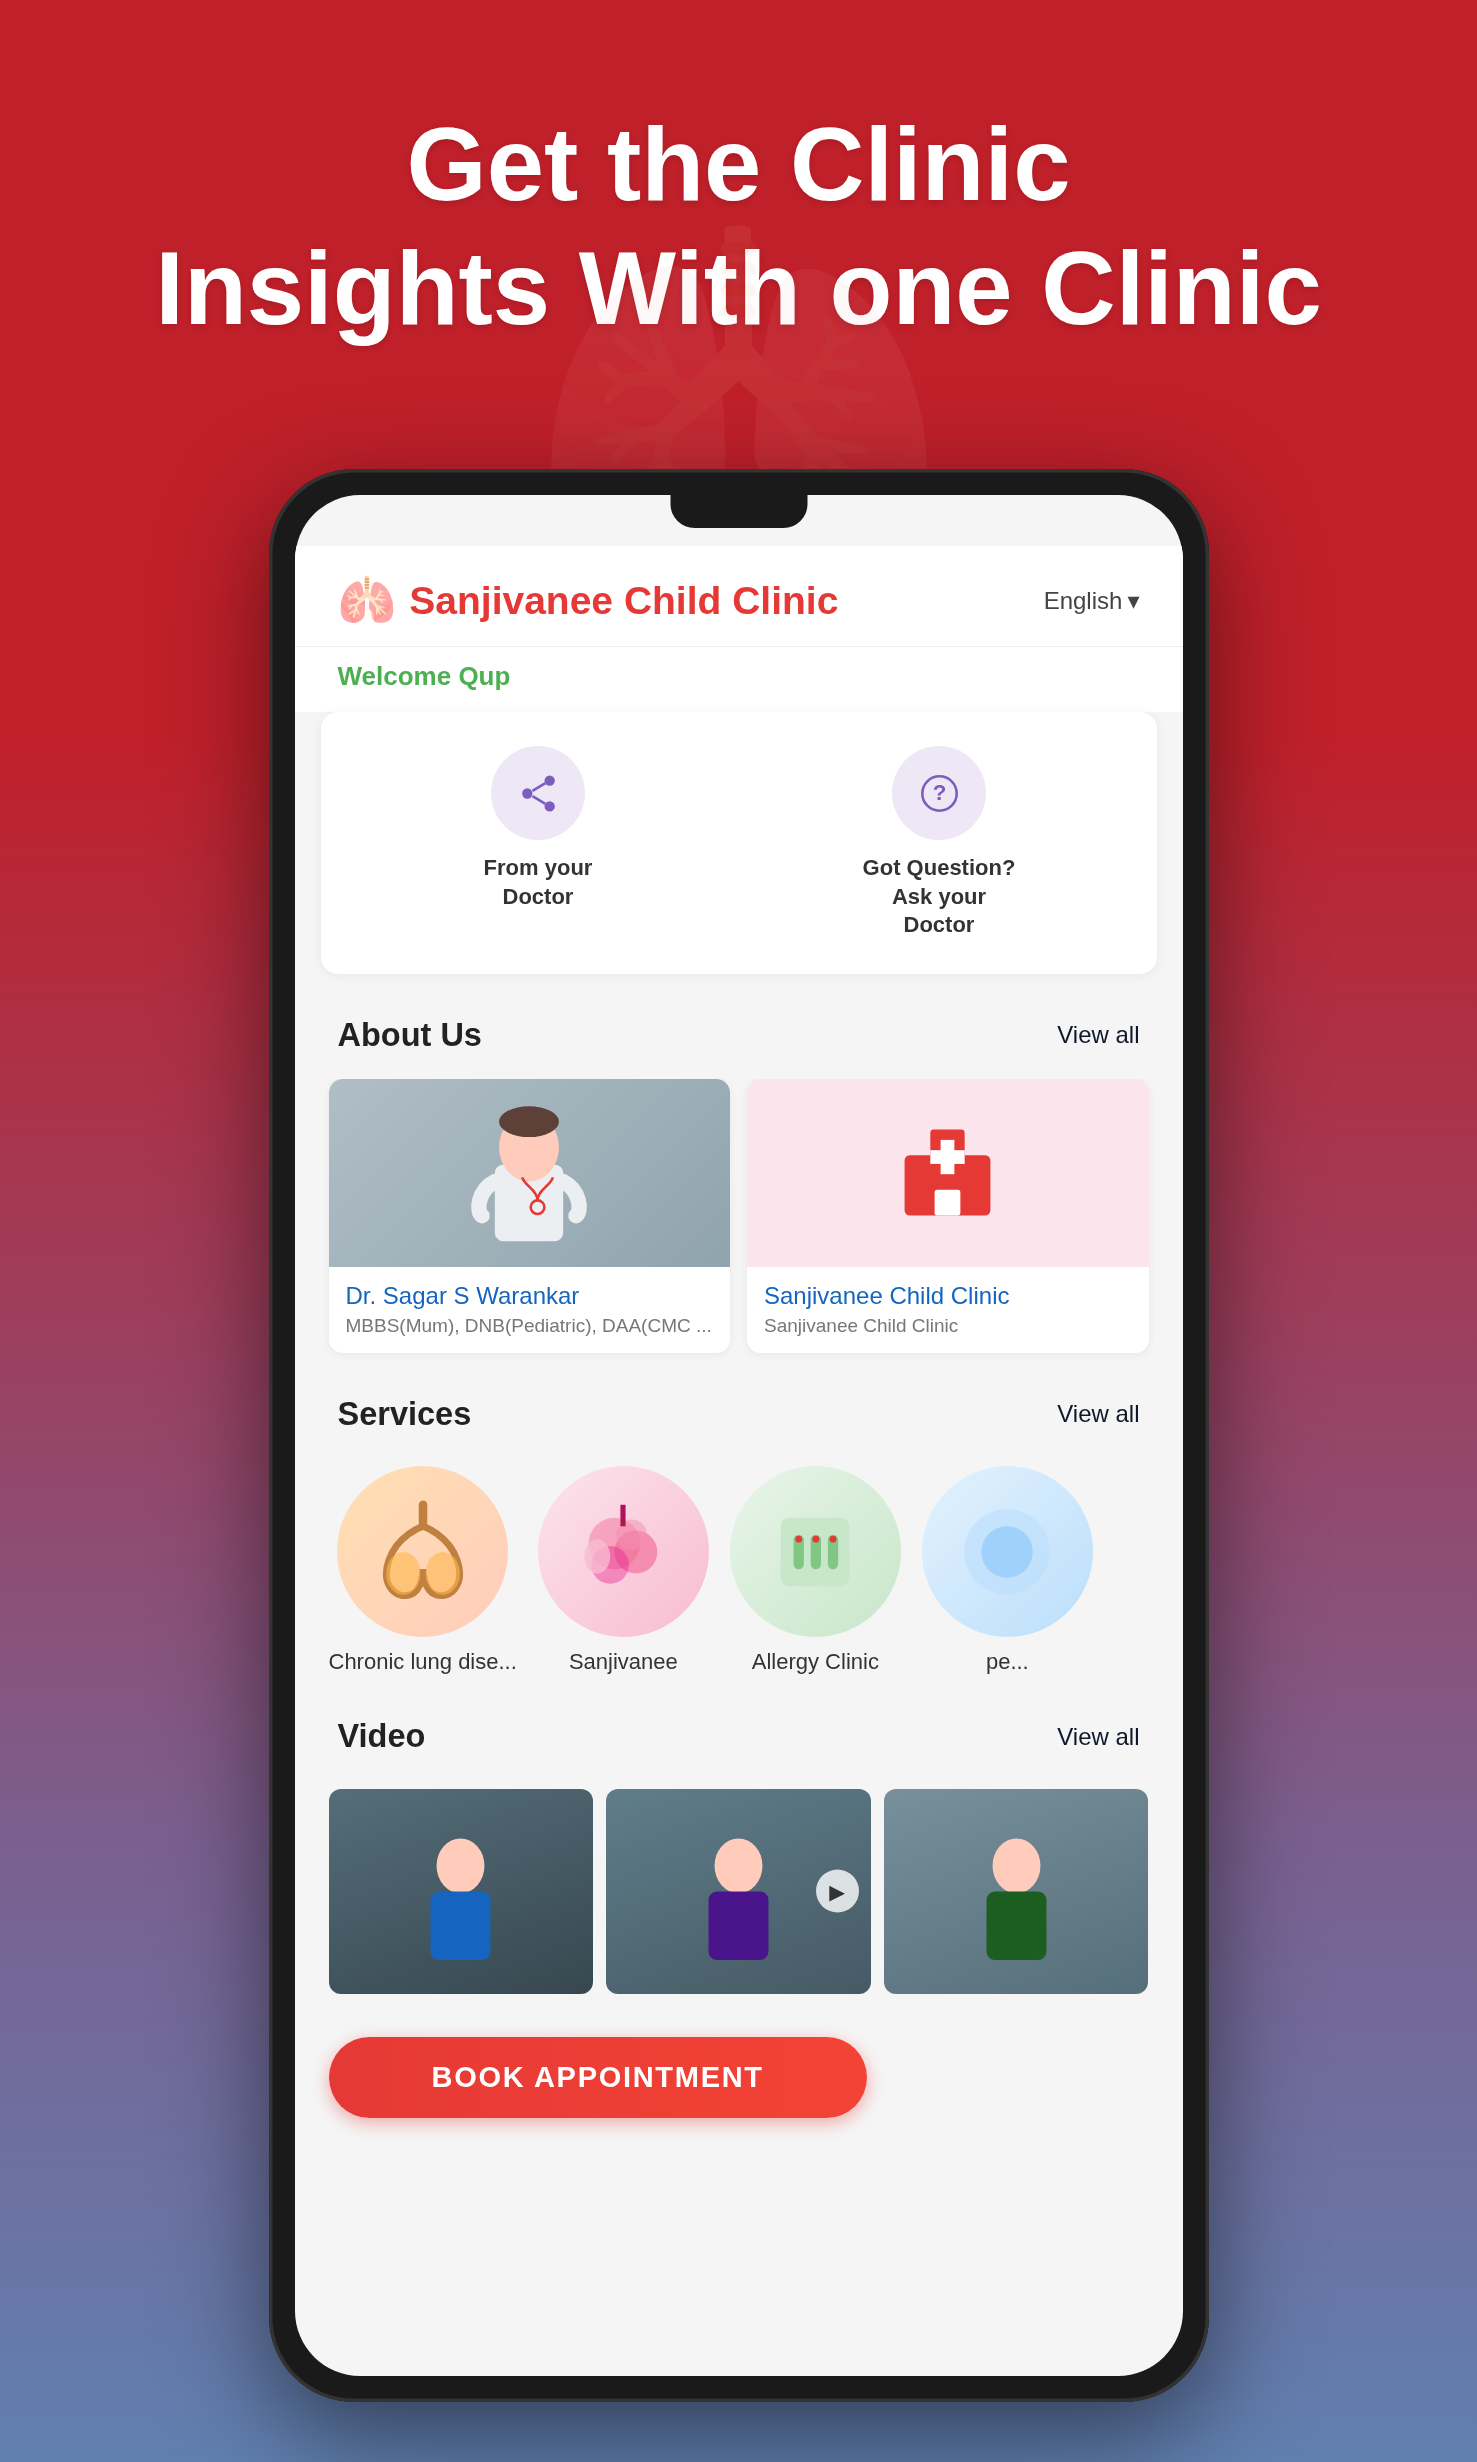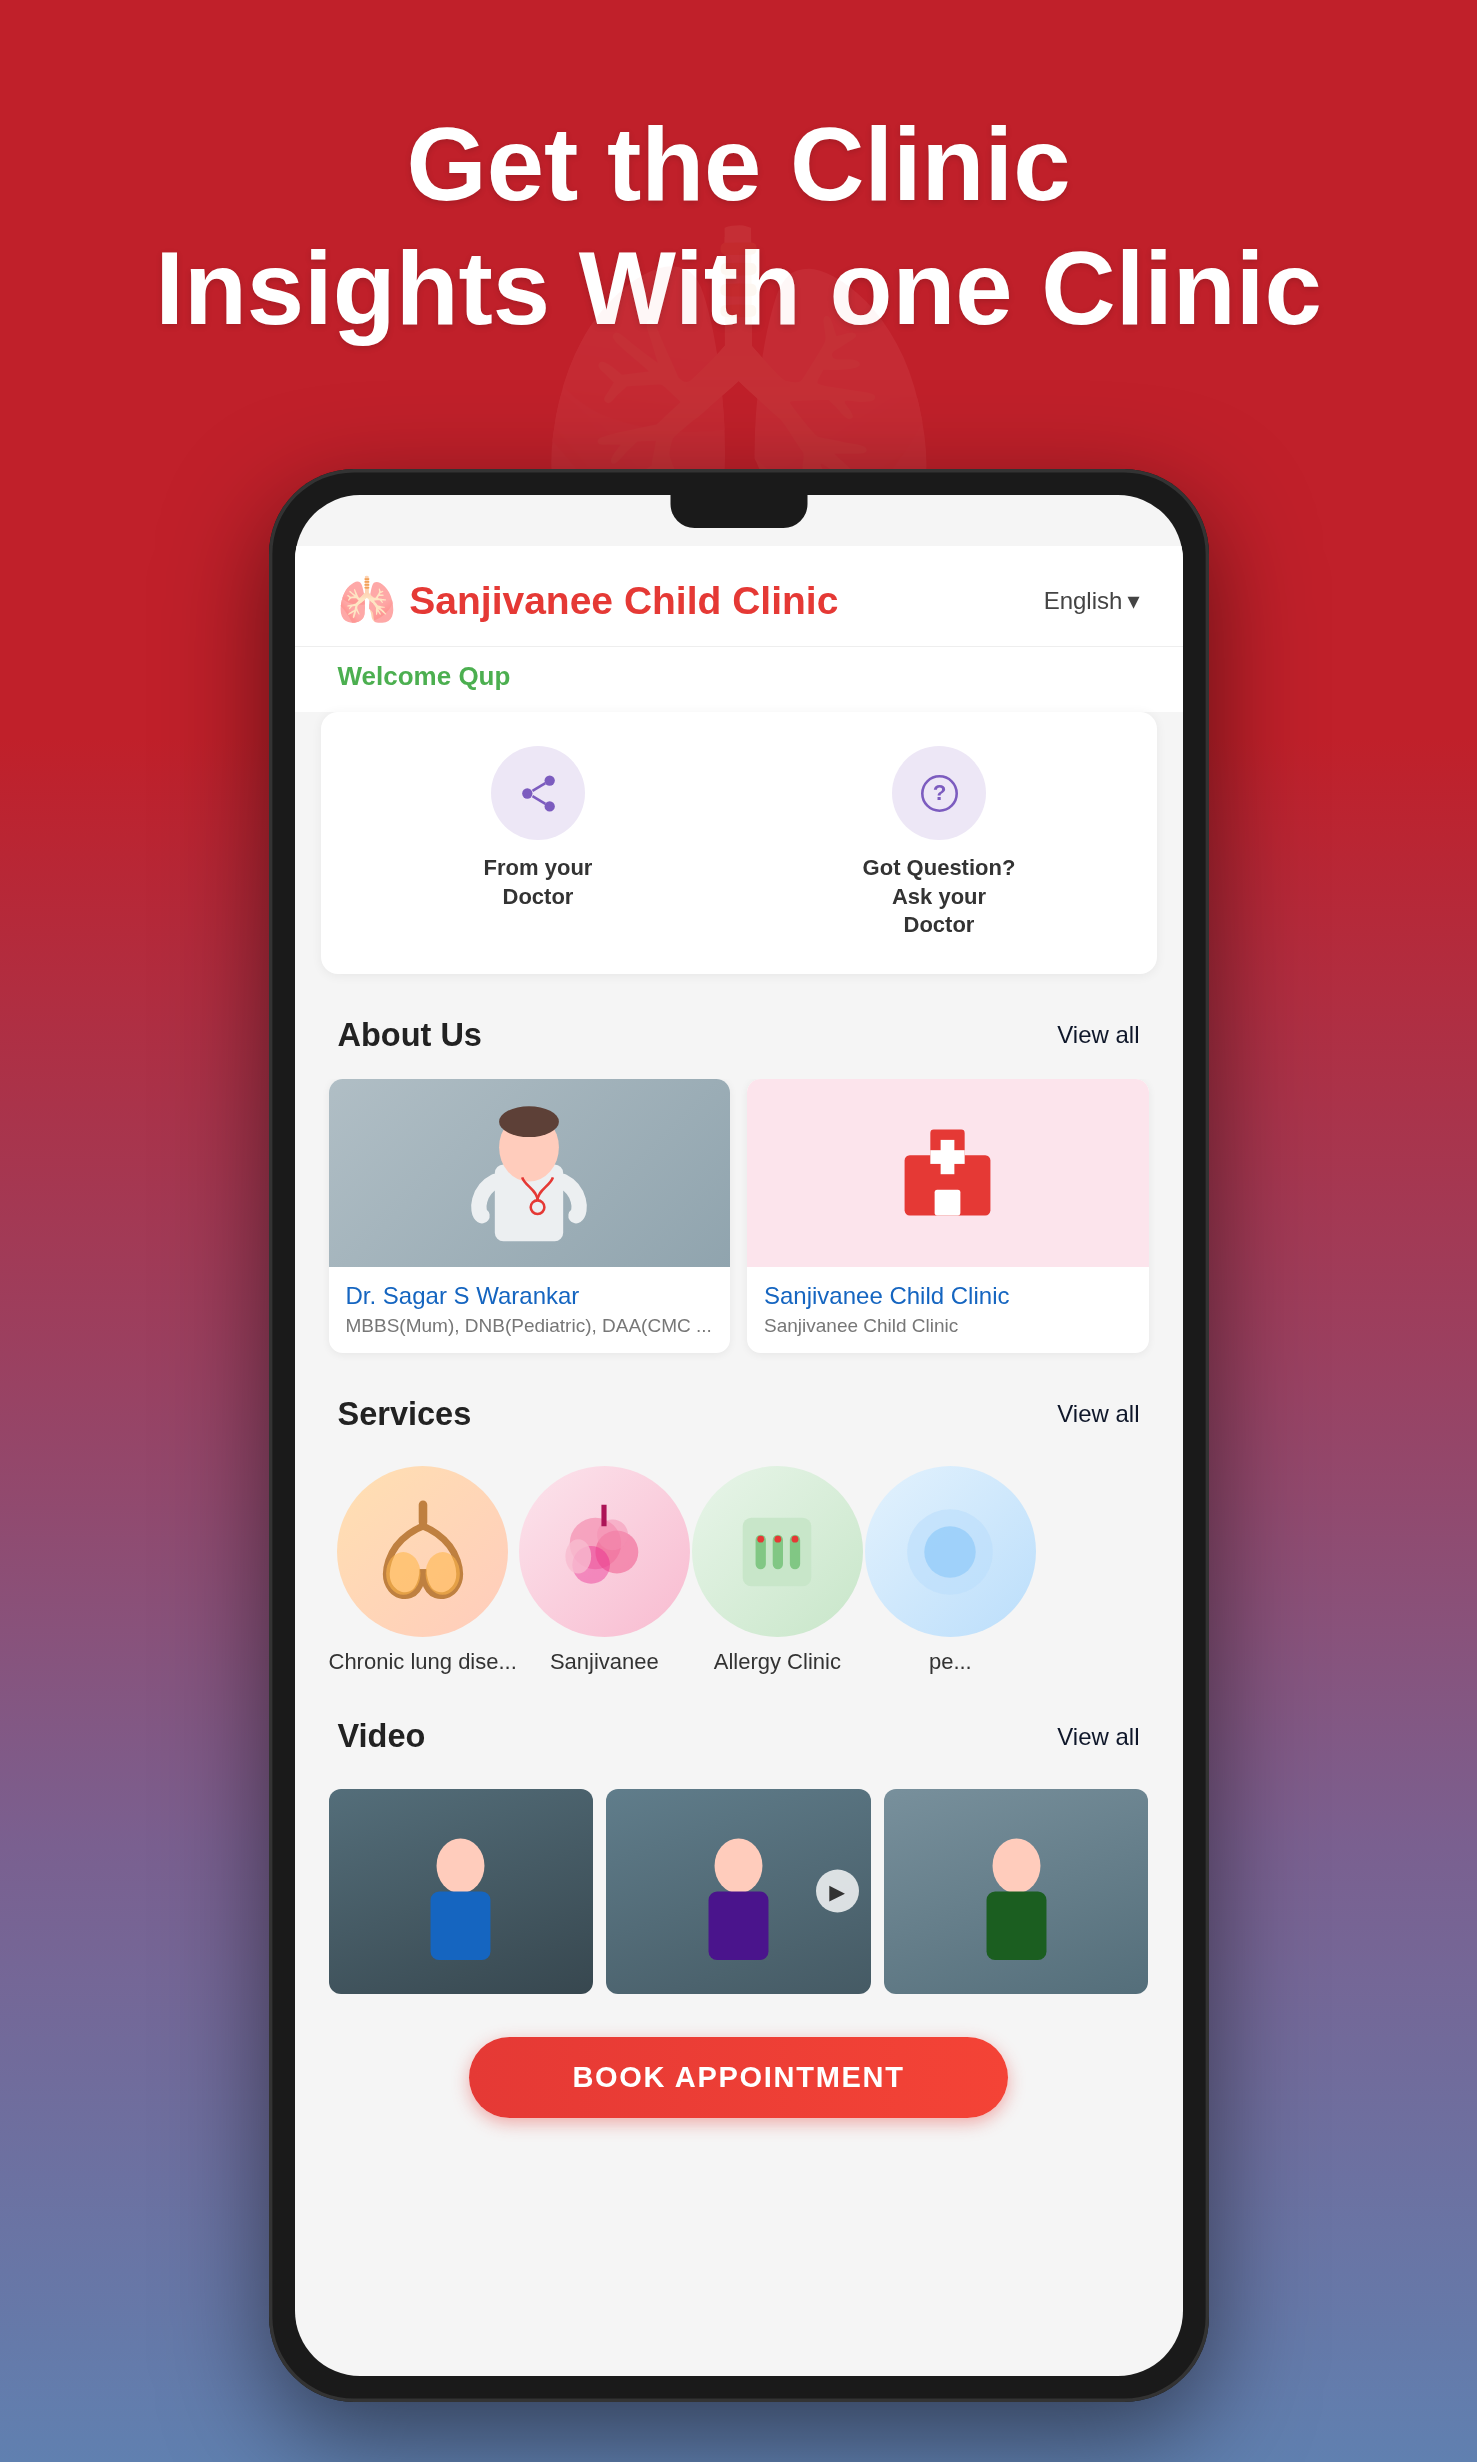--- a/index.html
+++ b/index.html
@@ -230,21 +230,21 @@
       color: #777;
       margin-top: 5.1px;
     }
 
     
     .services-section {
       background: #f5f5f5;
     }
     .services-row {
       display: flex;
-      gap: 2px;
+      gap: 21px;
       padding: 8.5px 34px 26px;
       overflow: hidden;
     }
     .service-item {
       display: flex;
       flex-direction: column;
       align-items: center;
       gap: 12px;
       min-width: 171px;
     }
@@ -317,21 +317,20 @@
       color: #333;
     }
 
     
     .book-btn-bar {
       position: sticky;
       bottom: 16px;
       background: transparent;
       padding: 17px 34px;
       display: flex;
-      justify-content: center;
     }
     .book-btn {
       background: linear-gradient(90deg, #e53935, #f44336);
       color: #fff;
       font-size: 29px;
       font-weight: 800;
       padding: 24px 103px;
       border-radius: 43px;
       border: none;
       letter-spacing: 1.7px;

